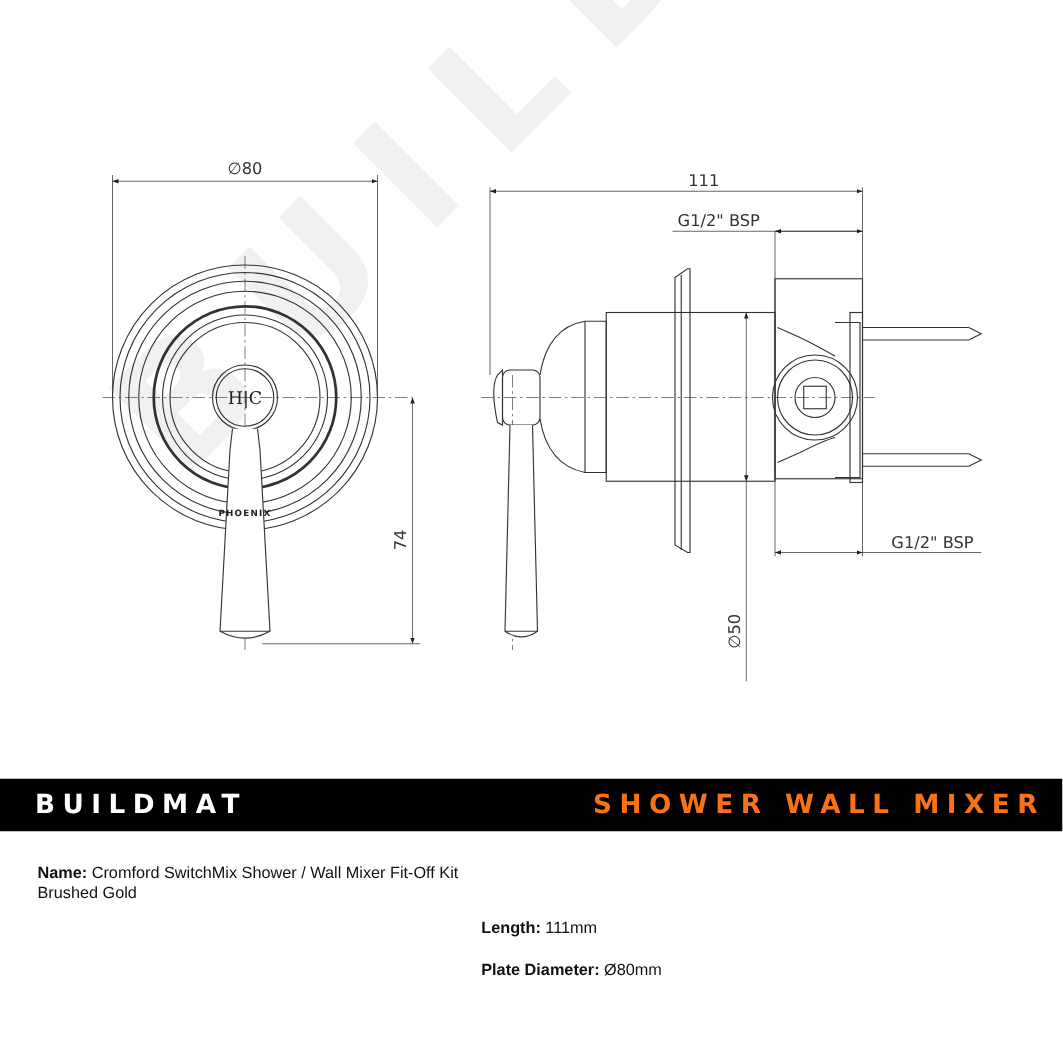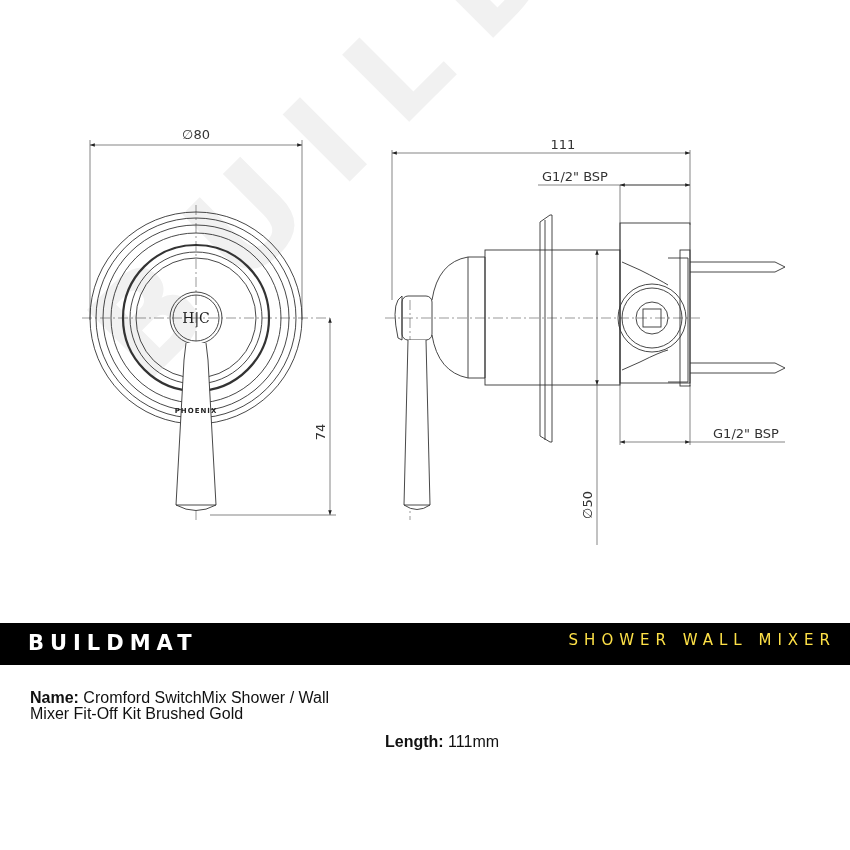--- a/index.html
+++ b/index.html
@@ -3,22 +3,22 @@
 <meta charset="utf-8">
 <style>
   html, body { margin:0; padding:0; background:#fff; }
   body { width:850px; height:850px; position:relative; overflow:hidden; font-family:"Liberation Sans", sans-serif; color:#111; }
   #drawing { position:absolute; left:0; top:0; width:850px; height:610px; }
   .watermark { position:absolute; left:60px; top:300px; font-family:"DejaVu Sans", sans-serif; font-weight:bold; font-size:130px; letter-spacing:36px; color:#f1f1f1; transform:rotate(-45deg); transform-origin:left top; white-space:nowrap; z-index:0; }
   svg { position:absolute; left:0; top:0; z-index:1; }
   .dim-text { font-family:"DejaVu Sans", sans-serif; font-size:13px; fill:#333; }
   .banner { position:absolute; left:0; top:623px; width:850px; height:42px; background:#000; z-index:2; }
   .banner-left { position:absolute; left:28px; top:8px; color:#fff; font-family:"DejaVu Sans", sans-serif; font-weight:bold; font-size:21px; letter-spacing:6px; }
-  .banner-right { position:absolute; right:14px; top:8px; color:#fde047; font-family:"DejaVu Sans", sans-serif; font-weight:normal; font-size:15px; letter-spacing:6px; }
-  .specs { position:absolute; top:690px; font-size:16px; line-height:16px; z-index:2; }
+  .banner-right { position:absolute; right:14px; top:8px; color:#f97316; font-family:"DejaVu Sans", sans-serif; font-weight:bold; font-size:21px; letter-spacing:6px; }
+  .specs { position:absolute; top:690px; font-size:13px; line-height:16px; z-index:2; }
   .specs.left { left:30px; width:340px; }
   .specs.right { left:385px; width:300px;margin-top:44px; }
   .spec { margin-bottom:18px; }
   .spec b { font-weight:bold; }
 </style>
 </head>
 <body>
 
 <div id="drawing">
   <div class="watermark">BUILDMAT</div>
@@ -131,13 +131,17 @@
     <b>Name:</b>
     <span>Cromford SwitchMix Shower / Wall Mixer Fit-Off Kit Brushed Gold</span>
   </div>
 </div>
 
 <div class="specs right">
   <div class="spec">
     <b>Length:</b>
     <span>111mm</span>
   </div>
+  <div class="spec">
+    <b>Plate Diameter:</b>
+    <span>Ø80mm</span>
+  </div>
 </div>
 
 </body></html>

